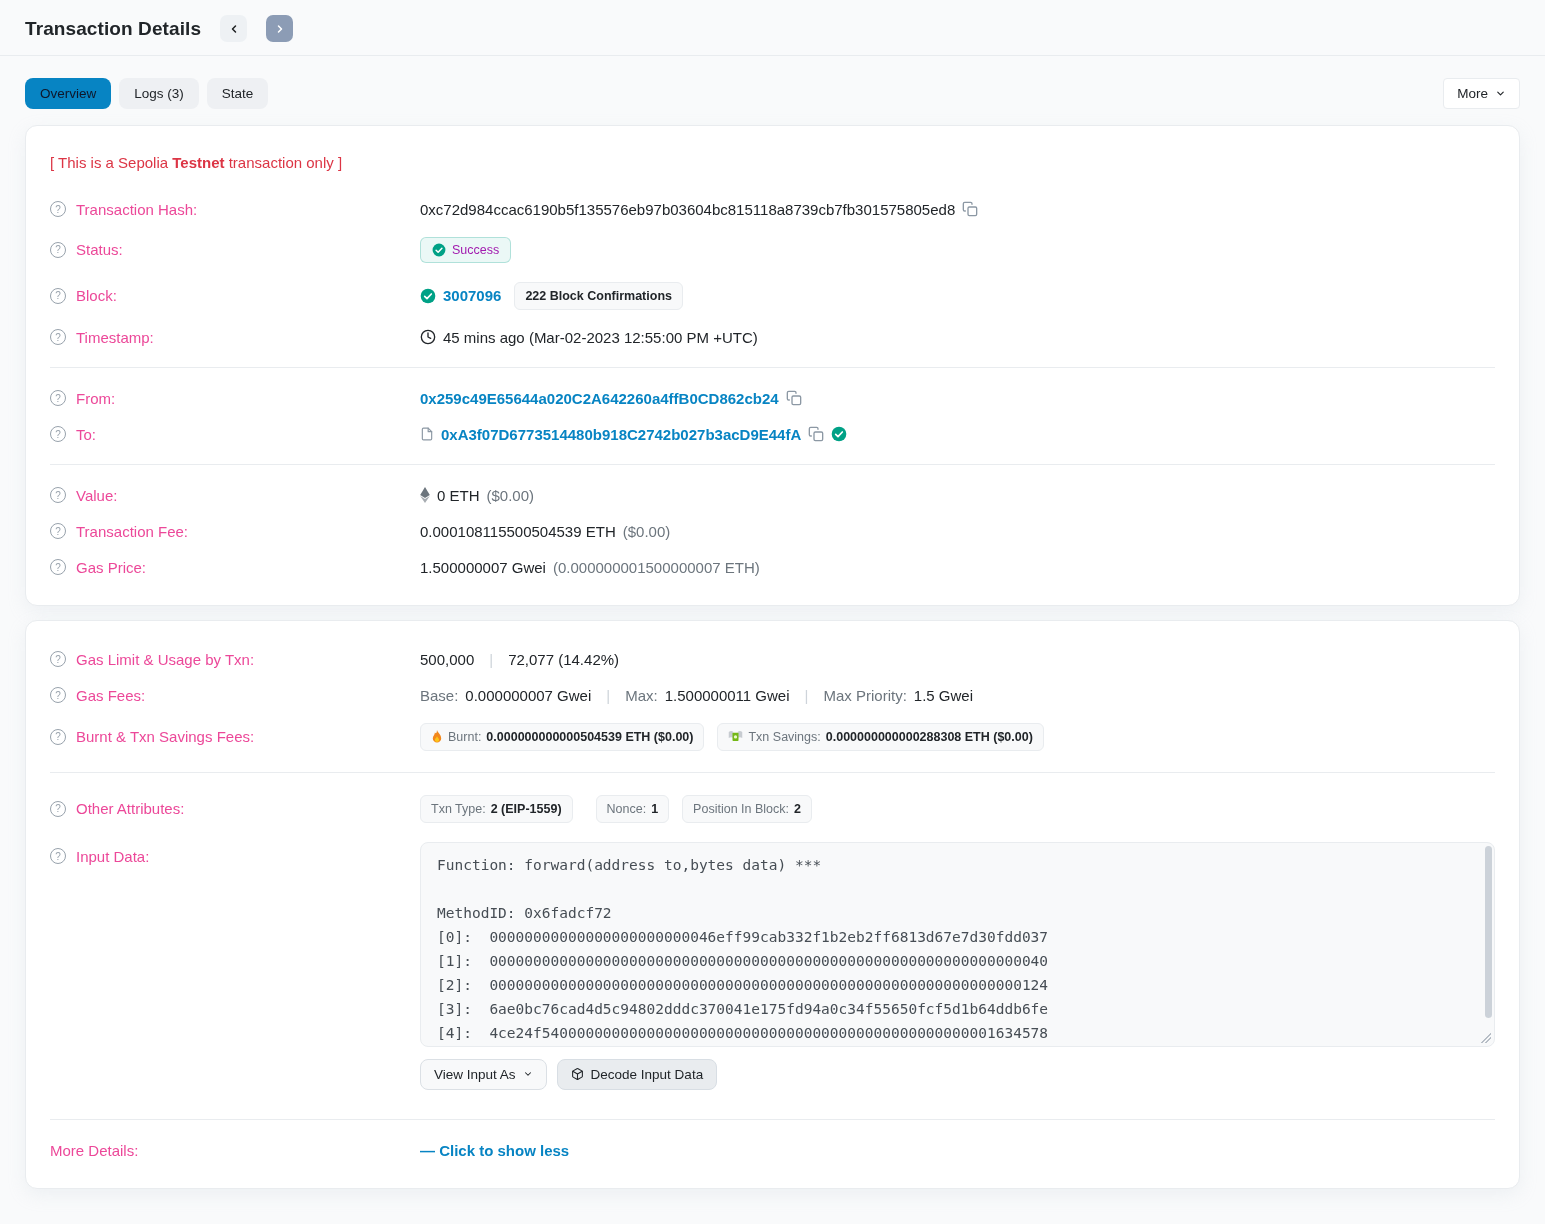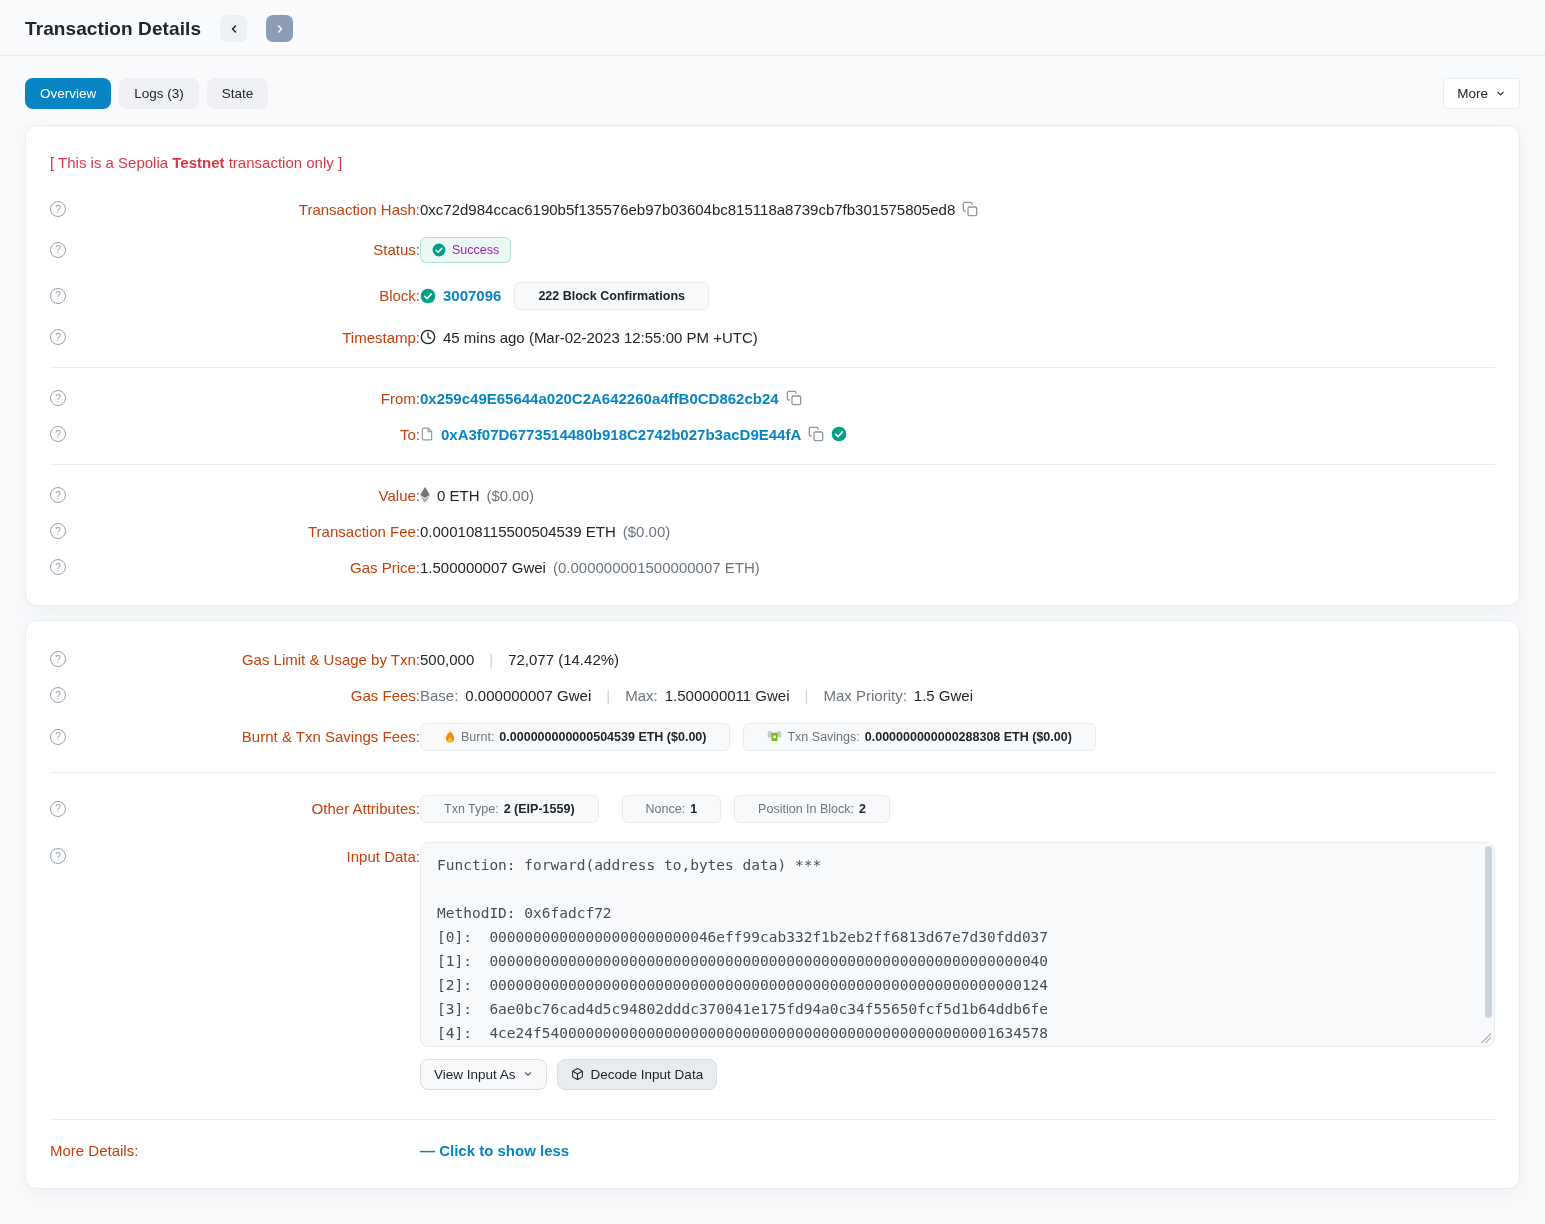--- a/index.html
+++ b/index.html
@@ -20,55 +20,55 @@
              align-items:center; justify-content:center; cursor:pointer; padding:0; }
   .nav-btn.prev { background:#eef1f4; color:#1e2022; }
   .nav-btn.next { background:#8c9cb5; color:#ffffff; }
   .topbar-divider { height:1px; background:#e9ecef; margin:0 -25px; }
 
   
   .tabs-row { display:flex; align-items:center; justify-content:space-between; padding:22px 0 16px; }
   .tabs { display:flex; gap:8px; }
   .tab { border:none; border-radius:8px; padding:8px 15px; font-size:13.5px; font-family:inherit;
          background:#eef0f3; color:#212529; cursor:pointer; }
-  .tab.active { background:#0784c3; color:#ffffff; font-weight:500; }
+  .tab.active { background:#0784c3; color:#0f172a; font-weight:500; }
   .more-btn { background:#fff; border:1px solid #e9ecef; border-radius:4px; padding:7px 13px;
               font-size:13.5px; font-family:inherit; display:inline-flex; gap:7px; align-items:center;
               color:#212529; cursor:pointer; }
 
   
   .card { background:#fff; border:1px solid #e9ecef; border-radius:12px;
           box-shadow:0 6px 18px rgba(189,197,209,.18); padding:20px 24px; margin-bottom:14px; }
   .notice { color:#dc3545; padding:8px 0 20px; font-size:15px; }
   .notice b { font-weight:700;margin-top:20px; }
 
   .row { display:flex; align-items:center; padding:9.5px 0; }
   .row.top { align-items:flex-start; }
-  .label { width:370px; flex-shrink:0; display:flex; align-items:center; gap:10px; color:#c2410c;justify-content:space-between; }
+  .label { width:370px; flex-shrink:0; display:flex; align-items:center; gap:10px; color:#ec4899; }
   .row.top .label { padding-top:6px; }
   .value { flex:1; display:flex; align-items:center; gap:7px; flex-wrap:wrap; min-width:0; }
   .row.top .value { display:block; }
   .link { color:#0784c3; cursor:pointer; text-decoration:none;font-weight:bold; }
   .muted { color:#6c757d; }
   .pipe { color:#ced4da; padding:0 8px; }
   .divider { height:1px; background:#e9ecef; margin:12px 0; }
 
   
   .qicon { width:16px; height:16px; border:1px solid #98a2ac; border-radius:50%;
            display:inline-flex; align-items:center; justify-content:center;
            color:#98a2ac; font-size:10px; flex-shrink:0; cursor:pointer; }
   .qicon::before { content:"?"; }
   .icon-btn { background:none; border:none; padding:0; cursor:pointer; display:inline-flex; align-items:center; }
   .inline-icon { display:inline-flex; align-items:center; flex-shrink:0; }
 
   
   .badge-success { display:inline-flex; align-items:center; gap:6px; padding:5px 11px;
                    border-radius:6px; background:rgba(0,161,134,.08); color:#a21caf;
                    border:1px solid rgba(0,161,134,.25); font-size:12.5px; font-weight:500; }
-  .badge { background:#f8f9fa; border:1px solid #e9ecef; border-radius:6px; padding:6px 23px;
+  .badge { background:#f8f9fa; border:1px solid #e9ecef; border-radius:6px; padding:6px 10px;
            font-size:12.5px; display:inline-flex; gap:5px; align-items:center; color:#212529; }
   .badge .blabel { color:#6c757d; }
   .badge b { font-weight:700; }
 
   
   .input-box { position:relative; background:#f8f9fa; border:1px solid #e9ecef; border-radius:8px; width:100%; overflow:hidden; }
   .input-pre { margin:0; font-family:"DejaVu Sans Mono","Liberation Mono",monospace;
                font-size:14.5px; line-height:24px; color:#464d54; padding:10px 16px;
                height:203px; overflow:hidden; white-space:pre; }
   .vscroll { position:absolute; right:2px; top:3px; width:7px; height:197px; cursor:pointer; }

